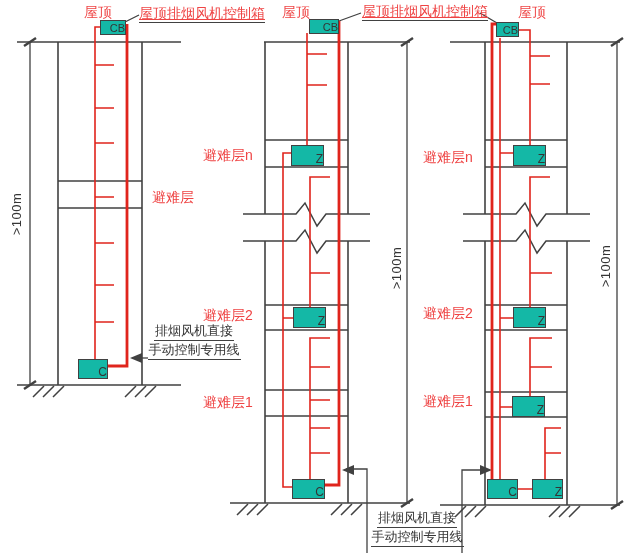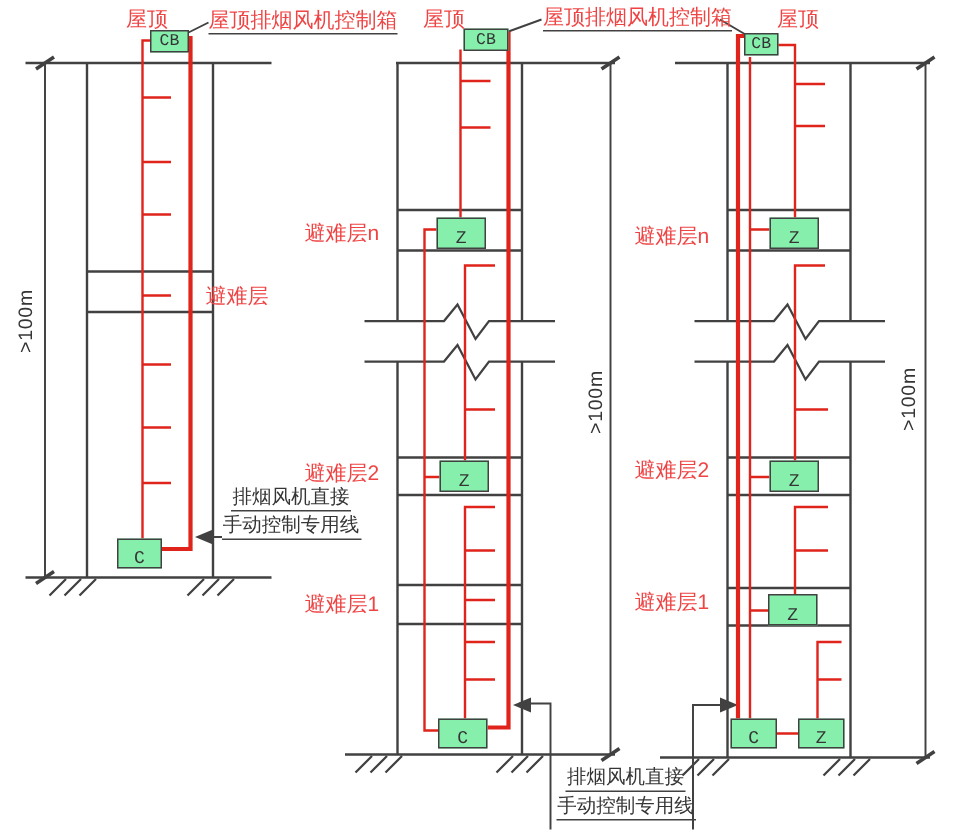--- a/index.html
+++ b/index.html
@@ -3,30 +3,30 @@
 <meta charset="utf-8">
 <style>
   html,body{margin:0;padding:0;background:#ffffff;}
   .canvas{
     position:relative;width:640px;height:557px;background:#ffffff;
     font-family:"Liberation Sans","DejaVu Sans",sans-serif;color:#353535;
     overflow:hidden;
   }
   .canvas svg{position:absolute;left:0;top:0;}
   .lbl{position:absolute;font-size:14px;line-height:16px;white-space:nowrap;color:#ef4444;}
-  .lbl.ul{border-bottom:1.2px solid #414141;padding-bottom:1px;}
+  .lbl.ul{border-bottom:1.2px solid #414141;padding-bottom:1px;text-decoration:underline;}
   .dim{
     position:absolute;width:60px;height:14px;font-size:13px;text-align:center;
     transform:rotate(-90deg);transform-origin:center;letter-spacing:0.5px;
   }
   .callout{position:absolute;text-align:center;font-size:13px;line-height:18px;}
   .callout span{display:inline-block;border-bottom:1.2px solid #414141;padding:0 1px 0 1px;}
   .ebox{
-    position:absolute;box-sizing:border-box;border:1.6px solid #414141;background:#86efac;
-    display:flex;flex-direction:column;align-items:center;font-family:Liberation Mono, monospace;
+    position:absolute;box-sizing:border-box;border:1.6px solid #414141;background:#14b8a6;
+    display:flex;flex-direction:column;align-items:flex-end;
   }
   .ebox .strip{height:5px;border-bottom:1.5px solid #414141;flex:none;}
   .ebox .letter{flex:1;display:flex;align-items:center;justify-content:center;
     font-size:12px;line-height:12px;color:#353535;}
   .cbox .letter{font-size:11px;}
 </style>
 </head>
 <body>
 
 <div class="canvas">
@@ -125,21 +125,21 @@
     <div class="strip"></div>
     <div class="letter">C</div>
   </div>
 
   <div class="lbl" style="left:84px;top:4px;">屋顶</div>
   <div class="lbl ul" style="left:139px;top:5px;">屋顶排烟风机控制箱</div>
   <div class="lbl" style="left:282px;top:4px;">屋顶</div>
   <div class="lbl ul" style="left:362px;top:3px;">屋顶排烟风机控制箱</div>
   <div class="lbl" style="left:518px;top:4px;">屋顶</div>
 
-  <div class="lbl" style="left:137px;top:189px;">避难层</div>
+  <div class="lbl" style="left:152px;top:189px;">避难层</div>
 
   <div class="lbl" style="left:203px;top:147px;">避难层n</div>
   <div class="lbl" style="left:203px;top:307px;">避难层2</div>
   <div class="lbl" style="left:203px;top:394px;">避难层1</div>
 
   <div class="lbl" style="left:423px;top:149px;">避难层n</div>
   <div class="lbl" style="left:423px;top:305px;">避难层2</div>
   <div class="lbl" style="left:423px;top:393px;">避难层1</div>
 
   <div class="dim" style="left:-14px;top:207px;">&gt;100m</div>

